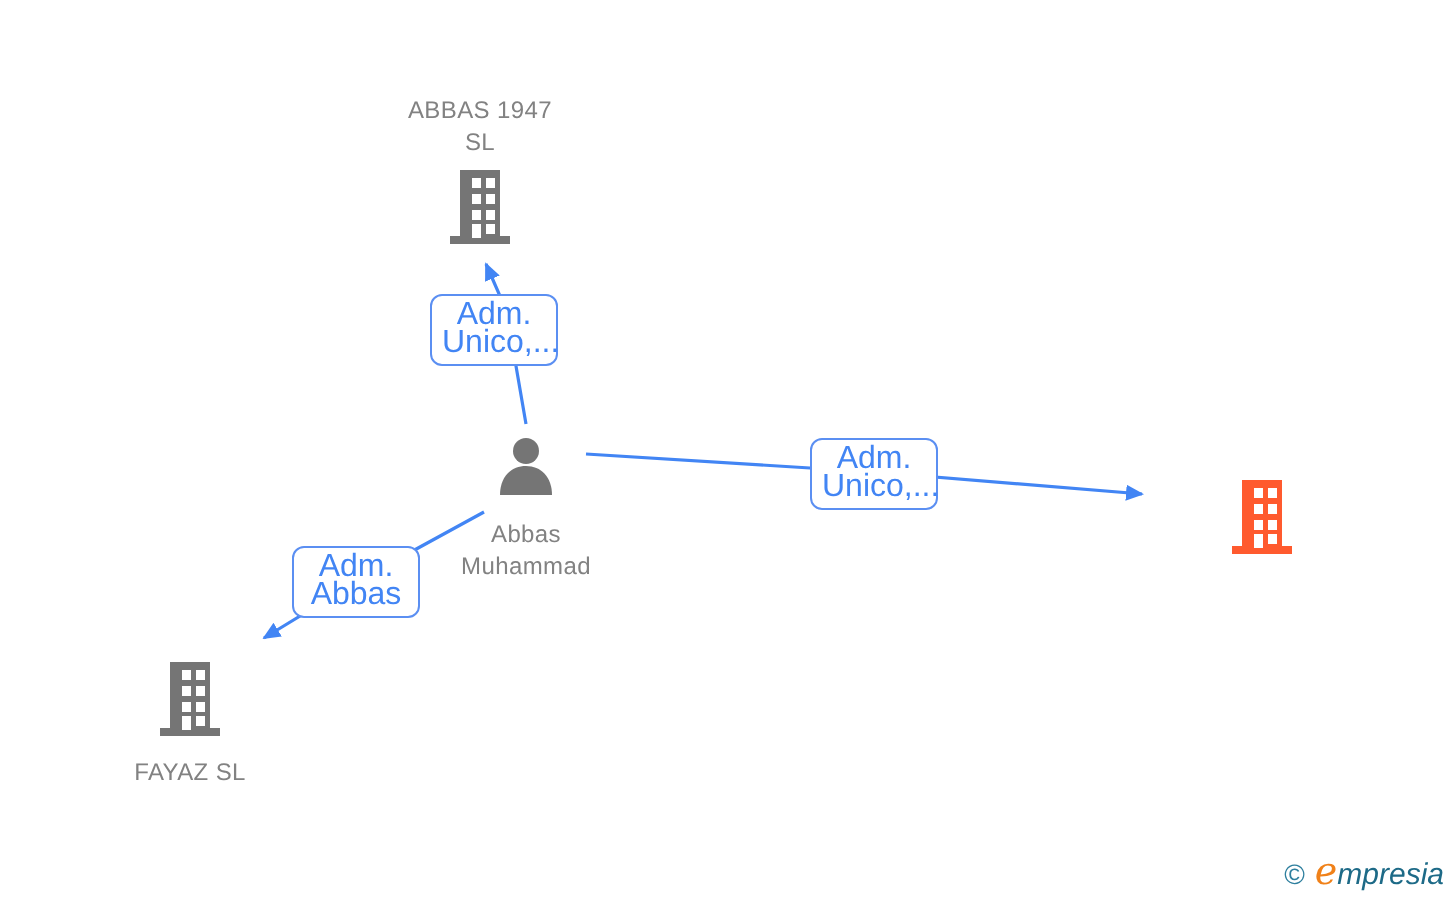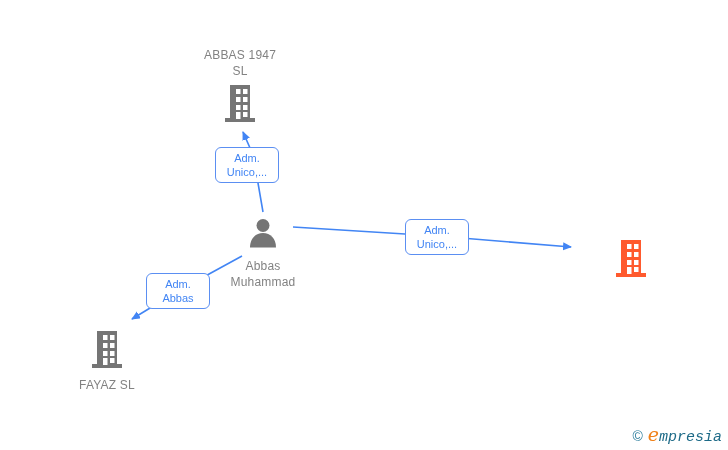--- a/index.html
+++ b/index.html
@@ -12,35 +12,35 @@
   .node{position:absolute;display:flex;flex-direction:column;align-items:center;z-index:2;}
   .node-label{
     color:#828282;font-size:12px;line-height:16px;text-align:center;
     letter-spacing:.2px;
   }
   .gap-top{margin-top:4px;}
   .gap-bottom{margin-bottom:6px;}
   .edge-label{
     position:absolute;transform:translate(-50%,-50%);z-index:3;
     background:#ffffff;border:1.6px solid #5b8ff2;border-radius:6px;
-    color:#4285f4;font-size:11px;line-height:14px;padding:3px 5px;
+    color:#4285f4;font-size:16px;line-height:14px;padding:3px 5px;
     text-align:center;max-width:52px;box-sizing:content-box;
     cursor:pointer;
   }
   .footer{
     position:absolute;right:6px;bottom:4px;z-index:4;
     display:flex;align-items:baseline;cursor:pointer;
   }
   .copy{color:#2e7f9e;font-size:14px;margin-right:5px;}
   .brand-e{
     color:#f08119;font-family:"DejaVu Serif",serif;font-style:italic;
     font-size:19px;line-height:18px;
   }
   .brand-rest{
-    color:#1d6a87;font-family:Liberation Mono, monospace;font-style:italic;
+    color:#1d6a87;font-family:Liberation Sans, sans-serif;font-style:italic;
     font-size:15px;
   }
 </style>
 </head>
 <body>
 
 <svg class="edges" width="728" height="450" viewBox="0 0 728 450">
   <defs>
     <marker id="arrow" markerUnits="userSpaceOnUse" markerWidth="12" markerHeight="10" refX="8" refY="4" orient="auto">
       <path d="M0,0 L9,4 L0,8 Z" fill="#4285f4"></path>
@@ -99,21 +99,21 @@
           <rect x="20" y="12" width="4.5" height="5"></rect>
         <rect x="13" y="20" width="4.5" height="5"></rect>
           <rect x="20" y="20" width="4.5" height="5"></rect>
         <rect x="13" y="27" width="4.5" height="7"></rect>
           <rect x="20" y="27" width="4.5" height="5"></rect>
       </g>
     </svg>
   </span>
 </div>
 
-<div class="node" style="left:52px;top:331px;width:110px;">
+<div class="node" style="left:40px;top:331px;width:110px;">
   <span>
     <svg width="34" height="38" viewBox="0 0 34 38">
       <g fill="#757575">
         <rect x="2" y="33" width="30" height="4"></rect>
         <rect x="7" y="0" width="20" height="34"></rect>
       </g>
       <g fill="#ffffff">
         <rect x="13" y="4" width="4.5" height="5"></rect>
           <rect x="20" y="4" width="4.5" height="5"></rect>
         <rect x="13" y="12" width="4.5" height="5"></rect>

